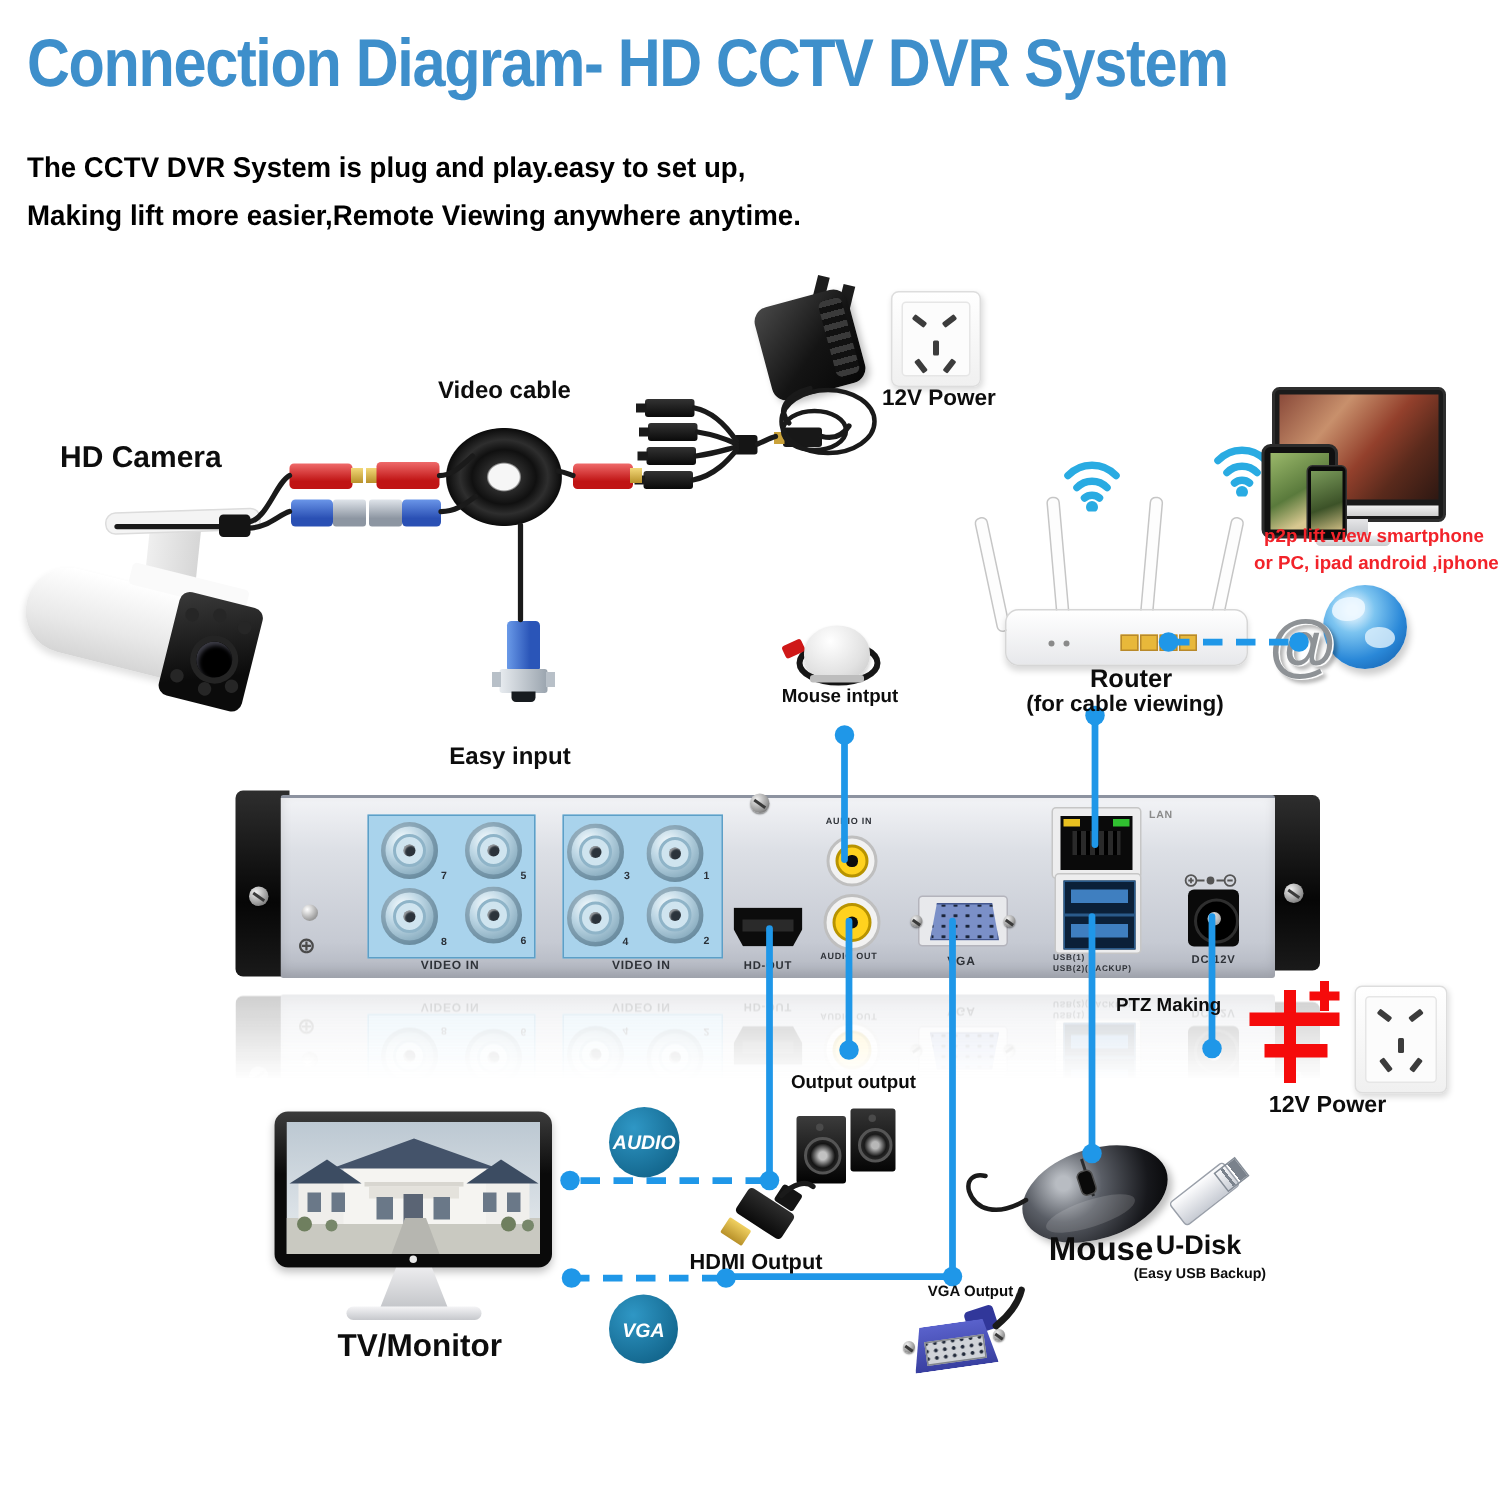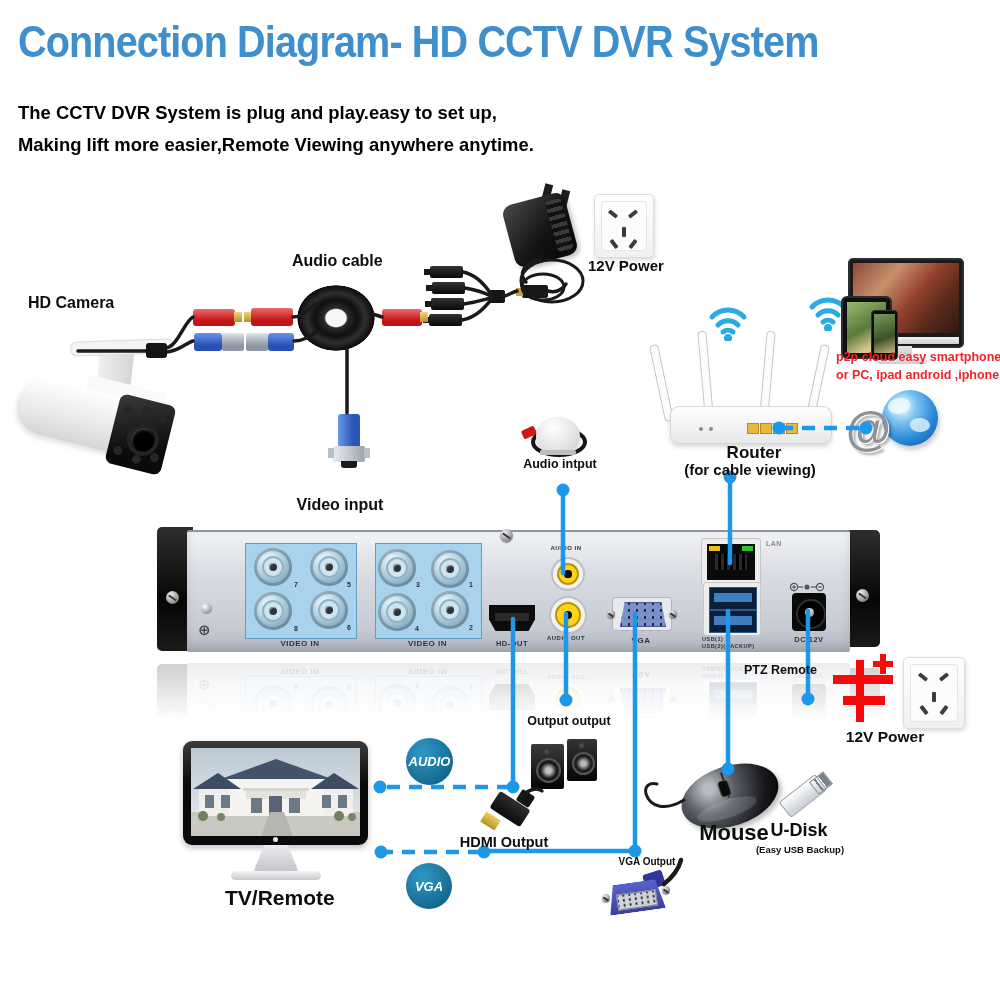--- a/index.html
+++ b/index.html
@@ -58,37 +58,37 @@
     <div class="abs" style="left:112px;top:399px;width:57px;height:71px;background:linear-gradient(160deg,#3a3a3a,#0b0b0b 70%);border-radius:7px;transform:rotate(14deg);z-index:11;">
       <div class="abs" style="left:16px;top:24px;width:24px;height:24px;border-radius:50%;background:#000;border:4px solid #242424;box-shadow:inset 2px 2px 3px rgba(120,120,140,.5);"></div>
       <div class="abs" style="left:6px;top:10px;width:9px;height:9px;border-radius:50%;background:#262626;"></div>
       <div class="abs" style="left:24px;top:6px;width:9px;height:9px;border-radius:50%;background:#262626;"></div>
       <div class="abs" style="left:42px;top:10px;width:9px;height:9px;border-radius:50%;background:#262626;"></div>
       <div class="abs" style="left:6px;top:52px;width:9px;height:9px;border-radius:50%;background:#262626;"></div>
       <div class="abs" style="left:26px;top:56px;width:9px;height:9px;border-radius:50%;background:#262626;"></div>
       <div class="abs" style="left:43px;top:50px;width:9px;height:9px;border-radius:50%;background:#262626;"></div>
     </div>
   </div>
-  <div class="lbl" style="left:28px;top:294px;font-size:16px;">HD Camera</div>
+  <div class="lbl" style="left:40px;top:294px;font-size:20px;">HD Camera</div>
 
   <div>
     <div class="abs" style="left:193px;top:309px;width:42px;height:17px;background:linear-gradient(180deg,#ef6a6a,#c01414 70%);border-radius:3px;z-index:12;"></div>
     <div class="abs" style="left:234px;top:312px;width:8px;height:10px;background:linear-gradient(180deg,#f2d878,#b8912a);z-index:12;"></div>
     <div class="abs" style="left:244px;top:312px;width:8px;height:10px;background:linear-gradient(180deg,#f2d878,#b8912a);z-index:12;"></div>
     <div class="abs" style="left:251px;top:308px;width:42px;height:18px;background:linear-gradient(180deg,#ef6a6a,#c01414 70%);border-radius:3px;z-index:12;"></div>
     <div class="abs" style="left:194px;top:333px;width:28px;height:18px;background:linear-gradient(180deg,#6a95e8,#2a50b4 70%);border-radius:3px;z-index:12;"></div>
     <div class="abs" style="left:222px;top:333px;width:22px;height:18px;background:linear-gradient(180deg,#dfe4ea,#8d96a2 70%);border-radius:2px;z-index:12;"></div>
     <div class="abs" style="left:246px;top:333px;width:22px;height:18px;background:linear-gradient(180deg,#dfe4ea,#8d96a2 70%);border-radius:2px;z-index:12;"></div>
     <div class="abs" style="left:268px;top:333px;width:26px;height:18px;background:linear-gradient(180deg,#6a95e8,#2a50b4 70%);border-radius:3px;z-index:12;"></div>
     <div class="abs" style="left:297px;top:285px;width:78px;height:66px;border-radius:50%;
          background:radial-gradient(closest-side,#f6f6f6 0 26%,#2a2a2a 30%,#101010 55%,#2e2e2e 75%,#0c0c0c 98%,transparent);z-index:12;"></div>
     <div class="abs" style="left:382px;top:309px;width:40px;height:17px;background:linear-gradient(180deg,#ef6a6a,#c01414 70%);border-radius:3px;z-index:12;"></div>
     <div class="abs" style="left:420px;top:312px;width:8px;height:10px;background:linear-gradient(180deg,#f2d878,#b8912a);z-index:12;"></div>
   </div>
-  <div class="lbl" style="left:292px;top:252px;font-size:16px;">Audio cable</div>
+  <div class="lbl" style="left:292px;top:252px;font-size:16px;">Video cable</div>
 
   <div>
     <div class="plug4" style="left:430px;top:266px;"></div>
     <div class="plug4" style="left:432px;top:282px;"></div>
     <div class="plug4" style="left:431px;top:298px;"></div>
     <div class="plug4" style="left:429px;top:314px;"></div>
     <div class="abs" style="left:489px;top:290px;width:16px;height:13px;background:#151515;border-radius:2px;z-index:12;"></div>
     <div class="abs" style="left:522px;top:285px;width:26px;height:13px;background:#181818;border-radius:2px;z-index:12;"></div>
     <div class="abs" style="left:516px;top:288px;width:7px;height:8px;background:#caa23a;z-index:12;"></div>
   </div>
@@ -153,49 +153,49 @@
     </div>
     <div class="abs" style="left:892px;top:346px;width:20px;height:12px;background:linear-gradient(180deg,#e6e6e8,#c2c4c8);z-index:9;"></div>
     <div class="abs" style="left:877px;top:357px;width:50px;height:7px;border-radius:4px;background:linear-gradient(180deg,#f2f2f4,#c8cacc);z-index:9;"></div>
     <div class="abs" style="left:841px;top:296px;width:47px;height:59px;background:#101010;border:2px solid #2c2c2c;border-radius:6px;z-index:10;">
       <div class="abs" style="inset:4px;background:linear-gradient(150deg,#9ab86a,#5a7a3c 50%,#d8c890 80%);"></div>
     </div>
     <div class="abs" style="left:871px;top:310px;width:25px;height:48px;background:#0a0a0a;border:1px solid #333;border-radius:4px;z-index:11;">
       <div class="abs" style="inset:3px 2px 6px 2px;background:linear-gradient(160deg,#7a9a5a,#3c5228 60%,#c8b880);"></div>
     </div>
   </div>
-  <div class="lbl ctr" style="left:836px;top:350px;width:160px;font-size:12.5px;color:#f2232a;">p2p cloud  easy smartphone</div>
+  <div class="lbl ctr" style="left:836px;top:350px;width:160px;font-size:12.5px;color:#f2232a;">p2p lift  view smartphone</div>
   <div class="lbl ctr" style="left:836px;top:368px;width:160px;font-size:12.5px;color:#f2232a;">or PC, ipad android ,iphone.</div>
 
   <div class="abs" style="left:882px;top:390px;width:56px;height:56px;border-radius:50%;z-index:9;
        background:radial-gradient(circle at 35% 30%,#e8f6ff 0 6%,#7cc4f0 28%,#2a88d8 62%,#0e55a2);box-shadow:2px 4px 5px rgba(0,0,0,.2);">
     <div class="abs" style="left:6px;top:8px;width:22px;height:16px;background:#eef8ff;border-radius:60% 40% 55% 45%;opacity:.85;"></div>
     <div class="abs" style="left:28px;top:28px;width:20px;height:14px;background:#e2f2fc;border-radius:45% 55% 50% 50%;opacity:.8;"></div>
   </div>
   <div class="abs" style="left:846px;top:402px;font-size:46px;font-weight:bold;color:#8e9296;z-index:10;text-shadow:1px 1px 0 #fff,3px 3px 3px rgba(0,0,0,.35);">@</div>
 
   <div>
     <svg class="abs" style="left:526px;top:424px;z-index:8;" width="66" height="34" viewBox="0 0 66 34">
       <ellipse cx="33" cy="18" rx="26" ry="13" fill="none" stroke="#161616" stroke-width="4"></ellipse>
     </svg>
     <div class="abs" style="left:522px;top:428px;width:14px;height:9px;background:#cf1818;transform:rotate(-25deg);border-radius:2px;z-index:9;"></div>
     <div class="abs" style="left:536px;top:417px;width:44px;height:37px;border-radius:50% 50% 46% 46%;z-index:10;
          background:radial-gradient(circle at 40% 28%,#ffffff,#e2e2e2 60%,#c6c6c6);box-shadow:0 2px 3px rgba(0,0,0,.2);"></div>
     <div class="abs" style="left:540px;top:450px;width:36px;height:5px;background:#bdbdbd;border-radius:2px;z-index:10;"></div>
   </div>
-  <div class="lbl ctr" style="left:518px;top:457px;width:84px;font-size:12.5px;">Audio intput</div>
+  <div class="lbl ctr" style="left:518px;top:457px;width:84px;font-size:12.5px;">Mouse intput</div>
 
   <div>
     <div class="abs" style="left:338px;top:414px;width:22px;height:34px;background:linear-gradient(90deg,#6a9ae8,#2a55b8 70%);border-radius:3px;z-index:9;"></div>
     <div class="abs" style="left:333px;top:446px;width:32px;height:16px;background:linear-gradient(90deg,#e8ecf0,#9aa4ae);border-radius:2px;z-index:9;"></div>
     <div class="abs" style="left:328px;top:448px;width:6px;height:10px;background:#b8c0c8;z-index:9;"></div>
     <div class="abs" style="left:364px;top:448px;width:6px;height:10px;background:#b8c0c8;z-index:9;"></div>
     <div class="abs" style="left:341px;top:461px;width:16px;height:7px;background:#171b1f;border-radius:0 0 3px 3px;z-index:9;"></div>
   </div>
-  <div class="lbl ctr" style="left:285px;top:496px;width:110px;font-size:16px;">Video input</div>
+  <div class="lbl ctr" style="left:285px;top:496px;width:110px;font-size:16px;">Easy input</div>
 
   <div id="dvr">
     <div class="flange" style="left:0;top:4px;width:36px;height:124px;border-radius:5px 0 0 5px;"></div>
     <div class="flange" style="left:687px;top:7px;width:36px;height:117px;border-radius:0 5px 5px 0;"></div>
     <div class="panel" style="left:30px;top:7px;width:663px;height:120px;"></div>
     <div class="screw" style="left:9px;top:68px;width:13px;height:13px;"></div>
     <div class="screw" style="left:699px;top:66px;width:13px;height:13px;"></div>
     <div class="screw" style="left:343px;top:6px;width:13px;height:13px;"></div>
     <div class="abs" style="left:44px;top:80px;width:11px;height:11px;border-radius:50%;background:radial-gradient(circle at 35% 30%,#fff,#9a9a9a 70%);z-index:11;"></div>
     <div class="abs" style="left:41px;top:98px;font-size:15px;color:#4a4a4a;font-weight:bold;z-index:11;">⊕</div>
@@ -273,21 +273,21 @@
       </g>
         <circle cx="18" cy="5" r="2.6" fill="#555"></circle>
     </svg>
     <div class="abs" style="left:635px;top:70px;width:34px;height:38px;background:#0a0a0a;border-radius:4px;z-index:11;">
       <div class="abs" style="left:4px;top:6px;width:26px;height:26px;border-radius:50%;background:#000;border:2px solid #2e2e2e;"></div>
       <div class="abs" style="left:13px;top:15px;width:9px;height:9px;border-radius:50%;background:radial-gradient(circle at 35% 30%,#f0f0f0,#8a8a8a);"></div>
     </div>
     <div class="tinylbl ctr" style="left:629px;top:112px;width:46px;font-size:7.5px;">DC 12V</div>
   </div>
 
-  <div class="lbl" style="left:744px;top:663px;font-size:12.5px;">PTZ Remote</div>
+  <div class="lbl" style="left:744px;top:663px;font-size:12.5px;">PTZ Making</div>
   <div>
     <div class="redshape" style="left:856px;top:660px;width:8px;height:62px;"></div>
     <div class="redshape" style="left:833px;top:675px;width:60px;height:9px;"></div>
     <div class="redshape" style="left:843px;top:696px;width:42px;height:9px;"></div>
     <div class="redshape" style="left:873px;top:661px;width:20px;height:6px;"></div>
     <div class="redshape" style="left:880px;top:654px;width:6px;height:20px;"></div>
   </div>
   <div class="socket" style="left:903px;top:657px;width:60px;height:70px;z-index:9;">
     <div class="plate"></div>
     <div class="slot" style="left:14px;top:17px;width:10px;height:4px;transform:rotate(38deg);"></div>
@@ -377,21 +377,21 @@
           <circle cx="30" cy="69" r="4" fill="#77876a"></circle>
         <circle cx="148" cy="68" r="5" fill="#6f7f5f"></circle>
           <circle cx="161" cy="69" r="4" fill="#77876a"></circle>
         <polygon points="70,88 102,88 93,64 79,64" fill="#b6b6b0"></polygon>
       </svg>
       <div class="abs" style="left:90px;bottom:3px;width:5px;height:5px;border-radius:50%;background:#e8e8e8;"></div>
     </div>
     <div class="abs" style="left:253px;top:845px;width:46px;height:28px;background:linear-gradient(180deg,#ececee,#c2c4c8);clip-path:polygon(24% 0,76% 0,100% 100%,0 100%);z-index:9;"></div>
     <div class="abs" style="left:231px;top:871px;width:90px;height:9px;border-radius:5px;background:linear-gradient(180deg,#f4f4f6,#c6c8cc);z-index:9;"></div>
   </div>
-  <div class="lbl" style="left:225px;top:886px;font-size:21px;">TV/Remote</div>
+  <div class="lbl" style="left:225px;top:886px;font-size:21px;">TV/Monitor</div>
 
   <svg class="abs" style="left:0;top:0;z-index:40;pointer-events:none;" width="1000" height="1000" viewBox="0 0 1000 1000">
 
     <g fill="none" stroke="#1a1a1a" stroke-width="3.5" stroke-linecap="round">
       <path d="M78,351 H146"></path>
       <path d="M166,348 C178,346 184,322 193,317"></path>
       <path d="M166,352 C178,352 186,343 193,341"></path>
       <path d="M293,317 C302,317 308,310 315,304"></path>
       <path d="M294,341 C303,341 309,337 317,331"></path>
       <path d="M372,314 C377,315 379,316 382,317"></path>

